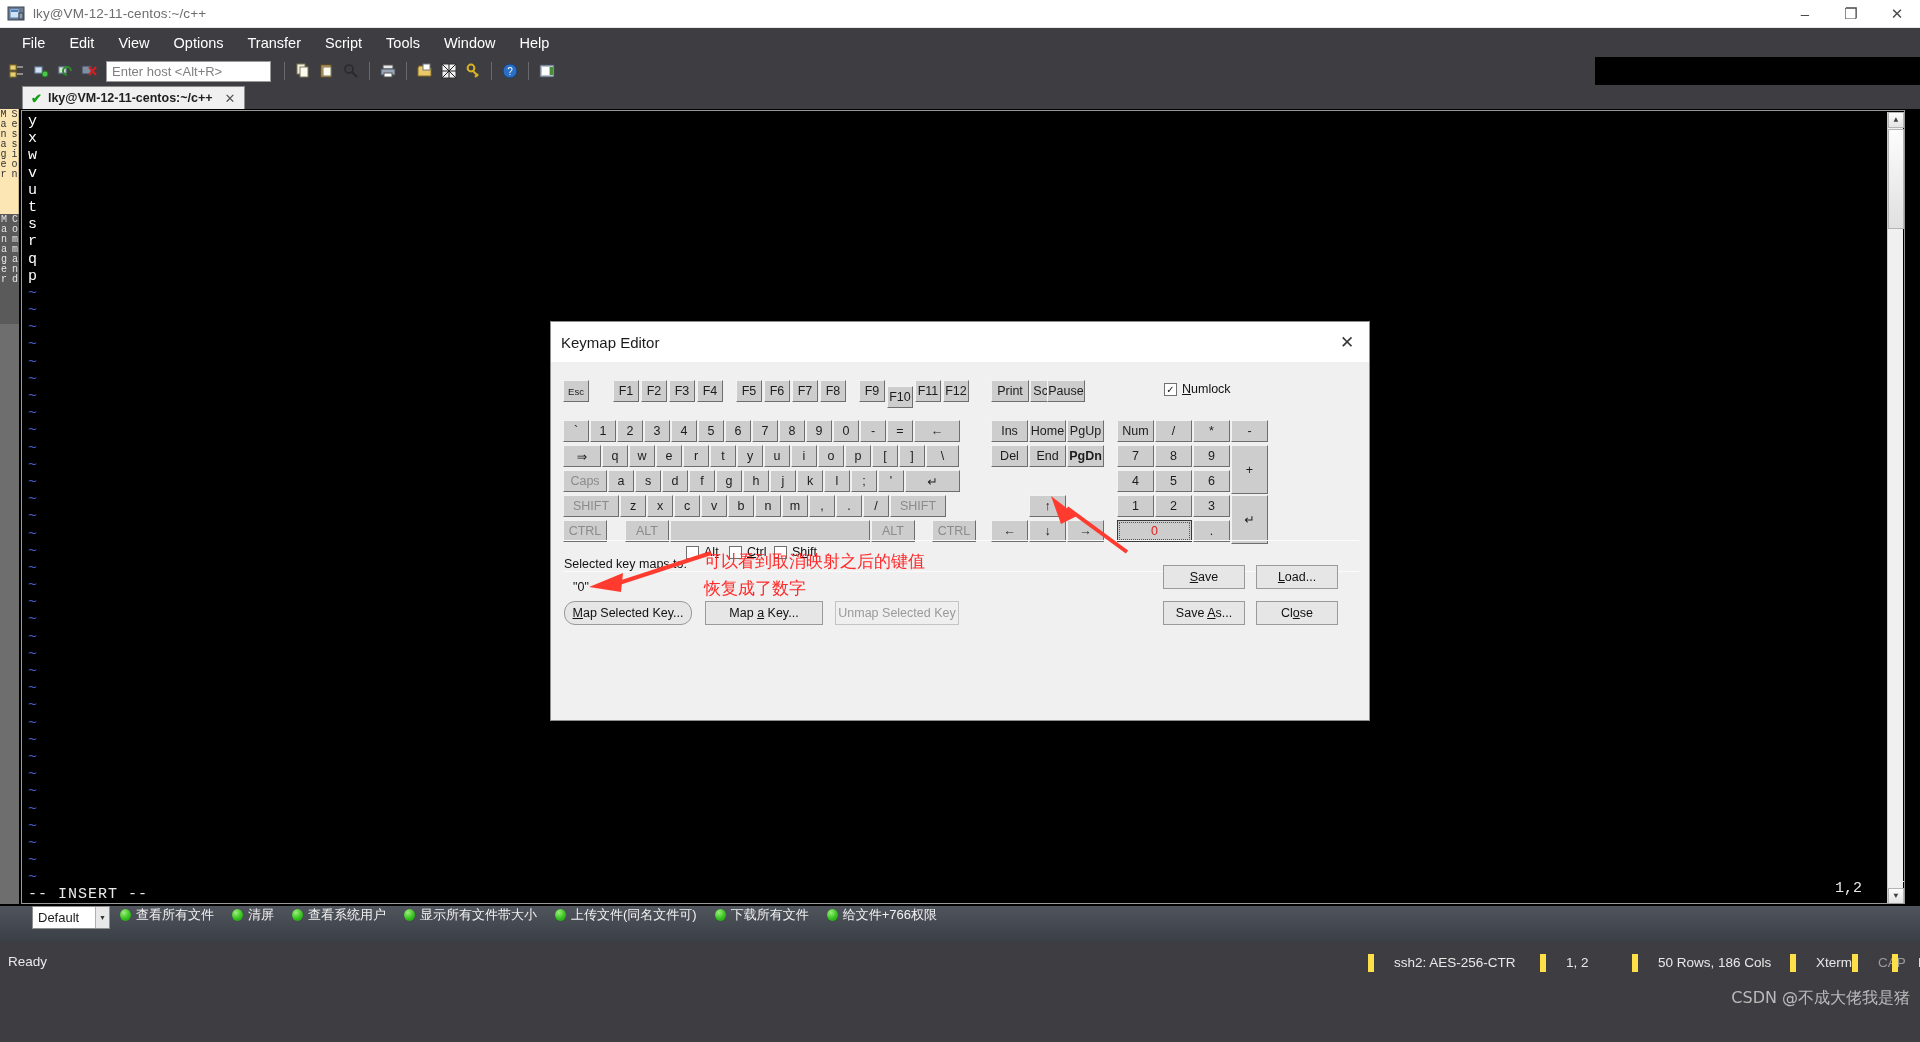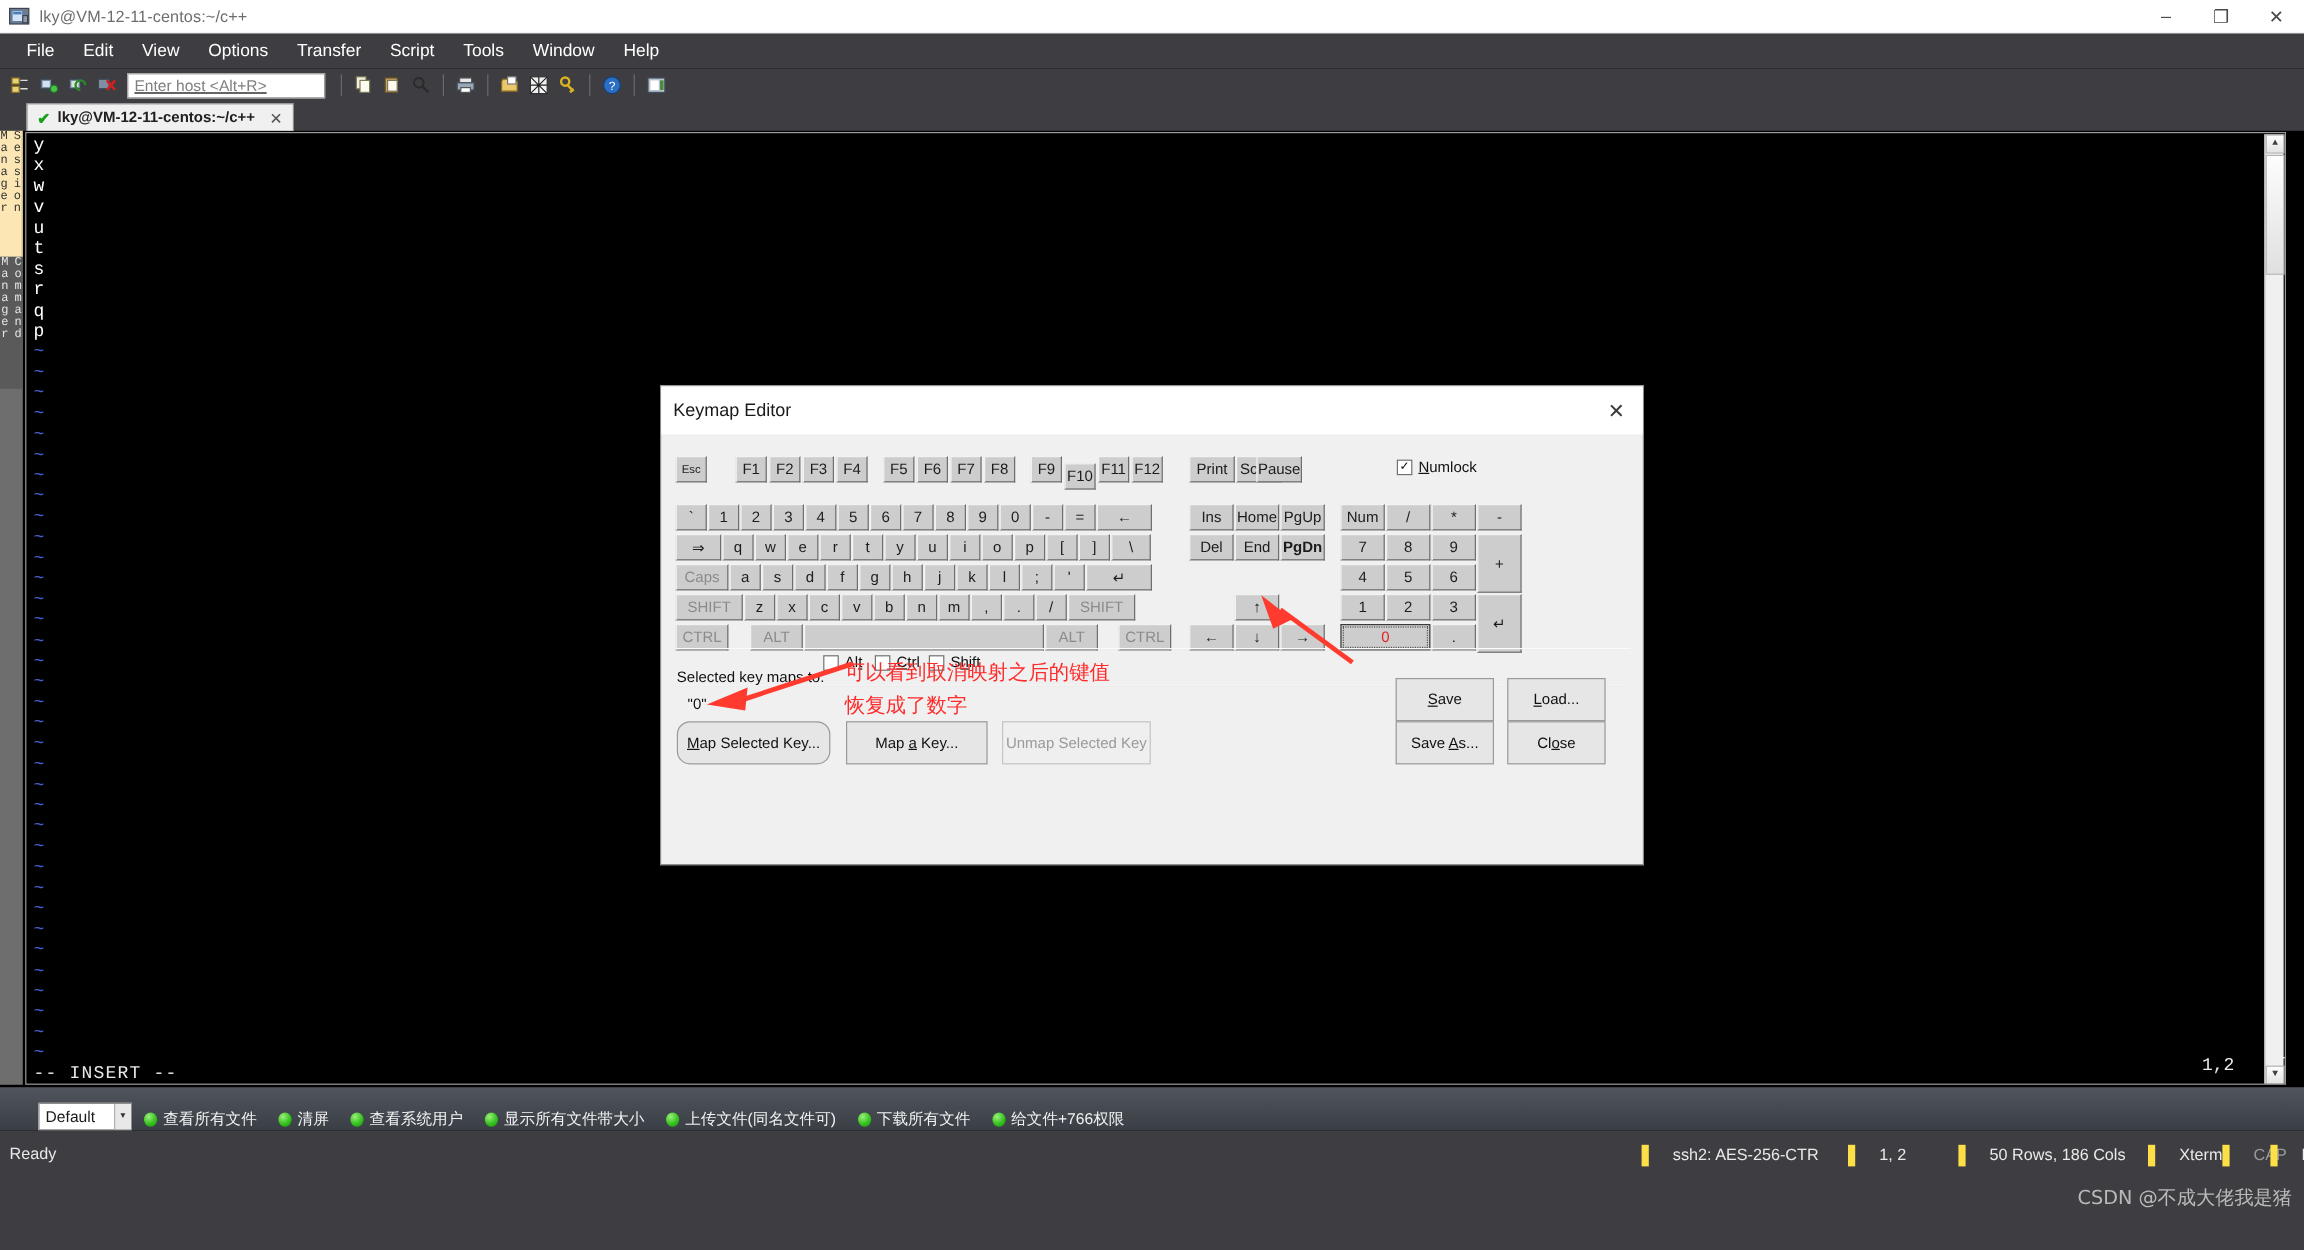--- a/index.html
+++ b/index.html
@@ -24,22 +24,22 @@
 
   
   #menubar{
     position:absolute; left:0; top:28px; width:1920px; height:29px;
     background:#3e3e42; display:flex; align-items:center; padding-left:10px;
   }
   #menubar .mi{ color:#ffffff; font-size:14.5px; padding:4px 12px; }
 
   
   #toolbar{
-    position:absolute; left:0; top:57px; width:1920px; height:28px;
-    background:#3e3e42; display:flex; align-items:center; padding-left:6px; gap:2px;text-decoration:underline;
+    position:absolute; left:0; top:57px; width:1595px; height:28px;
+    background:#3e3e42; display:flex; align-items:center; padding-left:6px; gap:2px;
   }
   .tbi{ width:22px;height:22px; display:flex;align-items:center;justify-content:center;
         font-size:13px; color:#dcdcdc; }
   .tbsep{ width:1px;height:18px;background:#6a6a6e;margin:0 5px; }
   #hostinput{
     width:165px;height:21px;background:#fff;border:1px solid #9a9a9a;
     font-size:13px;color:#808080;padding:0 5px;display:flex;align-items:center;
     margin:0 6px 0 4px;
   }
 
@@ -101,21 +101,21 @@
   #termscroll .arw.bot{ position:absolute;bottom:0;left:0; }
   #termscroll .thumb{
     position:absolute;left:0;top:17px;width:16px;height:100px;
     background:linear-gradient(#fdfdfd,#e0e0e0);border:1px solid #b5b5b5;
   }
 
   
   #bookmarkbar{
     position:absolute;left:0;top:906px;width:1920px;height:36px;
     background:linear-gradient(#50545c,#3a3e45);
-    display:flex;align-items:flex-end;padding-left:32px;gap:0;
+    display:flex;align-items:flex-start;padding-left:32px;gap:0;
   }
   #bmselect{
     width:78px;height:23px;background:#fff;border:1px solid #8d8d8d;
     display:flex;align-items:center;font-size:13px;color:#1b1b1b;padding-left:5px;
     position:relative;margin-right:10px;
   }
   #bmselect .carat{
     position:absolute;right:0;top:0;width:14px;height:21px;background:#e8e8e8;
     border-left:1px solid #b0b0b0;display:flex;align-items:center;justify-content:center;
     font-size:7px;color:#333;
@@ -169,21 +169,21 @@
   }
 
   .cbrow{ position:absolute; display:flex; align-items:center; gap:5px; font-size:12.5px;color:#111; }
   .cbx{ width:13px;height:13px;border:1px solid #707070;background:#fff;display:flex;align-items:center;justify-content:center;font-size:10px;color:#111;}
   .u{ text-decoration:underline; }
 
   .hr{ position:absolute;height:1px;background:#d0d0d0;border-bottom:1px solid #fbfbfb; }
 
   .dbtn{
     position:absolute; background:#e6e6e6;
-    border:1px solid #9a9a9a; height:36px;
+    border:1px solid #9a9a9a; height:24px;
     display:flex;align-items:center;justify-content:center;
     font-size:12.5px;color:#111;text-align:center;
   }
   .dbtn.disabled{ color:#9a9a9a; background:#efefef;border:1px solid #c4c4c4; }
 
   #lbl-selmap{ position:absolute;left:13px;top:195px;font-size:12.5px;color:#111; }
   #val-selmap{ position:absolute;left:22px;top:218px;font-size:12.5px;color:#111; }
 
   
   #anno{

